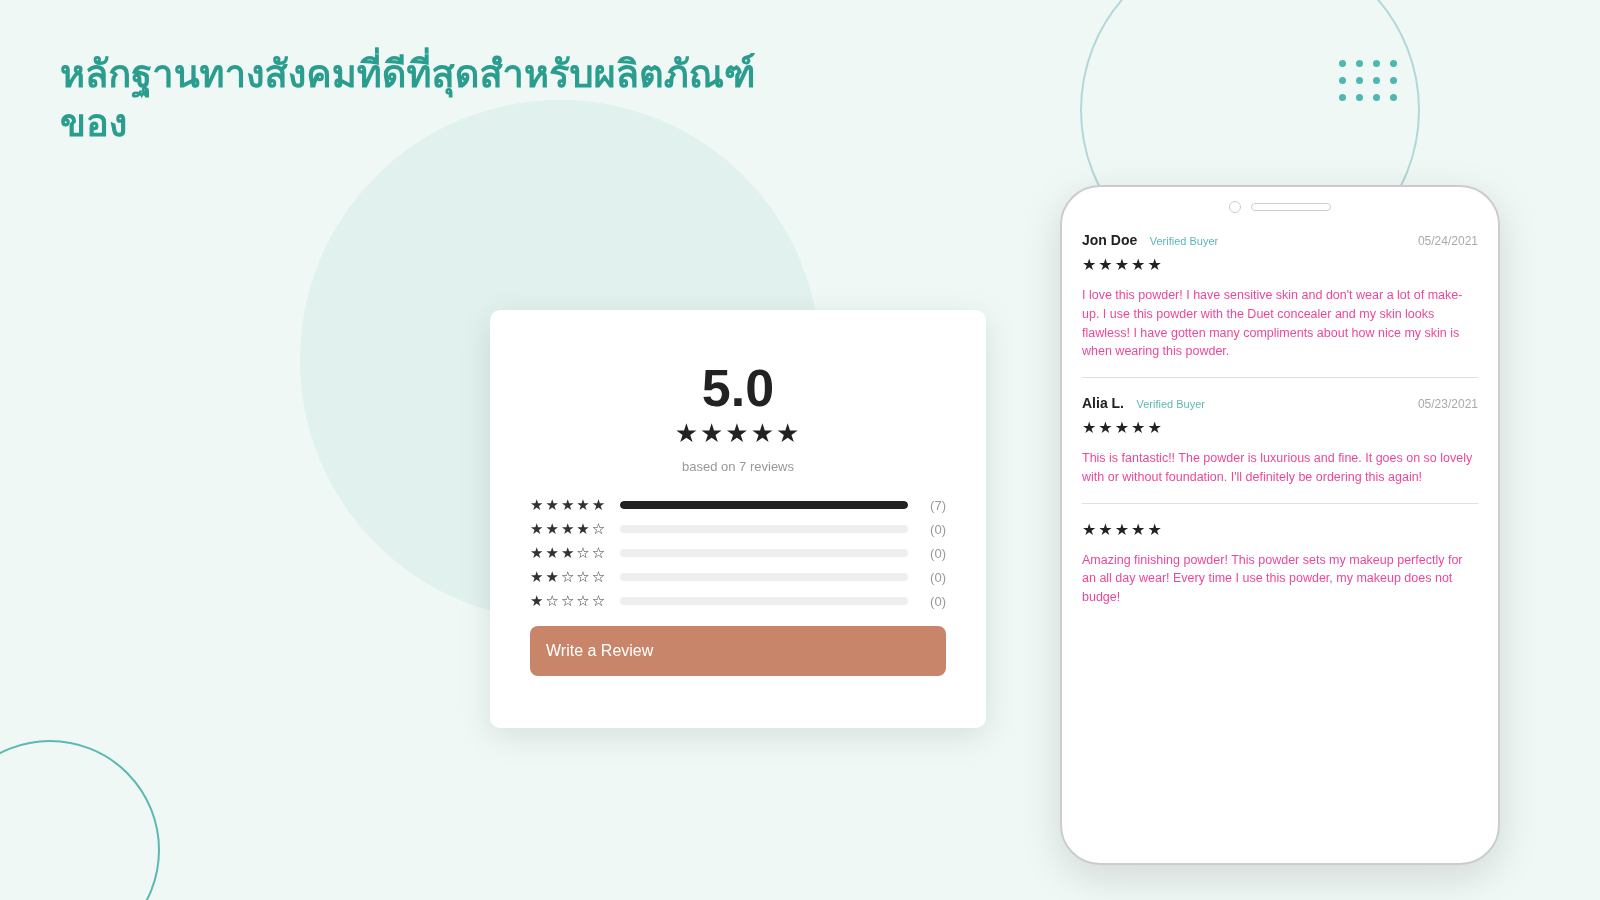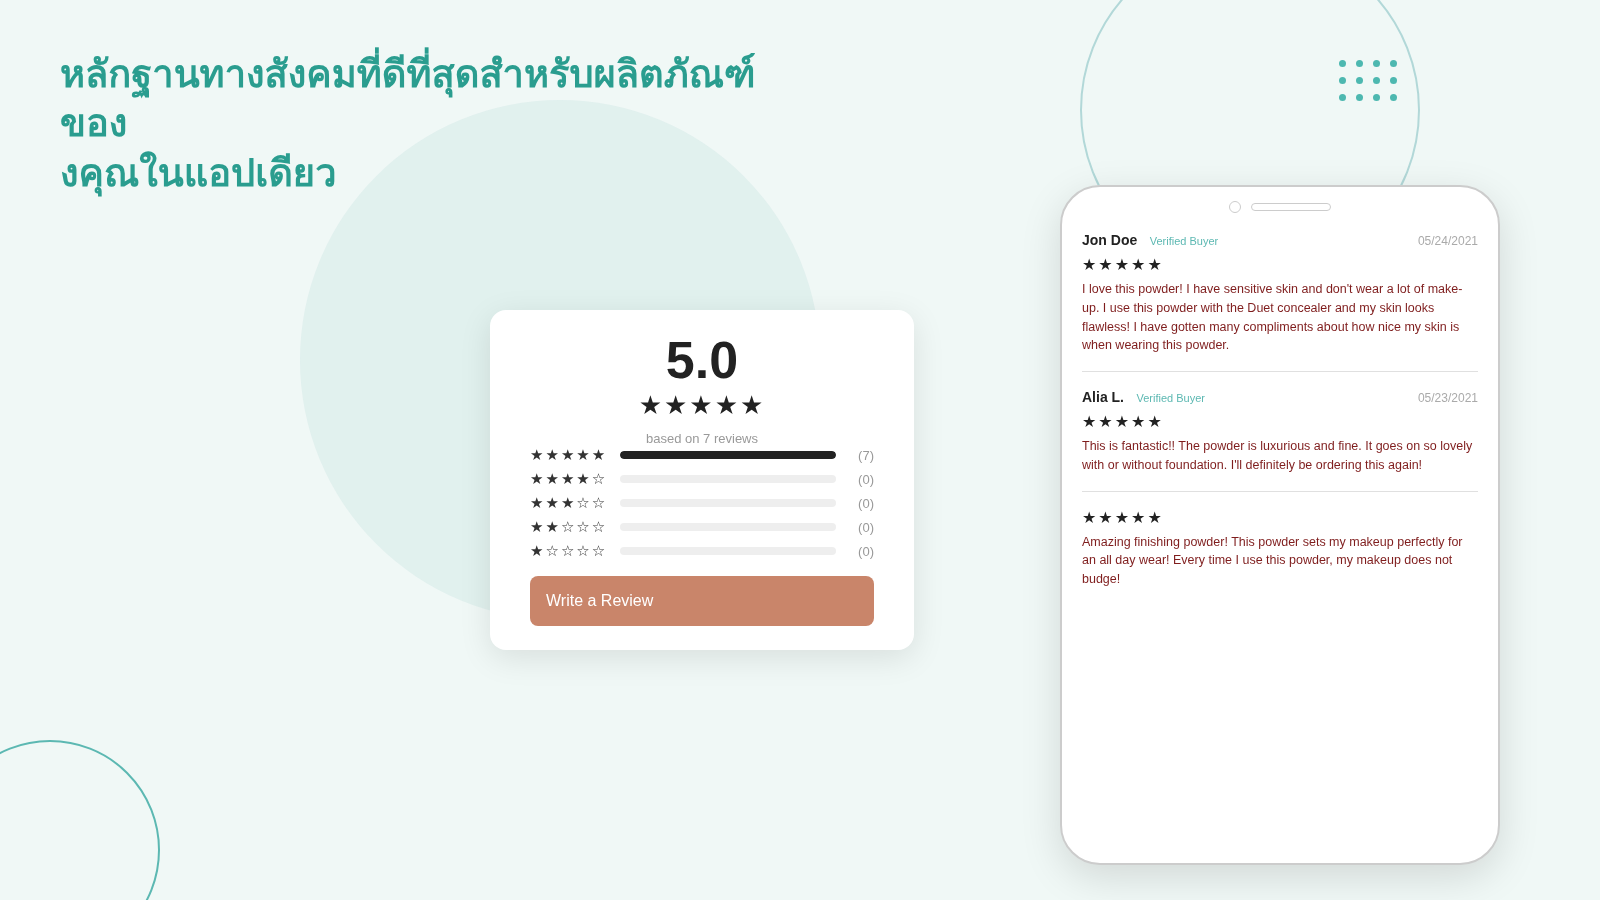--- a/index.html
+++ b/index.html
@@ -75,24 +75,24 @@
       font-weight: 700;
       line-height: 1.3;
       max-width: 700px;
     }
 
     
     .rating-card {
       position: absolute;
       top: 310px;
       left: 490px;
-      width: 424px;
+      width: 496px;
       background: white;
-      border-radius: 16px;
-      padding: 24px 40px;
+      border-radius: 10px;
+      padding: 52px 40px;
       box-shadow: 0 8px 32px rgba(0,0,0,0.10);
       z-index: 3;
     }
     .rating-number {
       text-align: center;
       font-size: 52px;
       font-weight: 800;
       color: #222;
       line-height: 1;
     }
@@ -101,20 +101,21 @@
       font-size: 26px;
       color: #222;
       margin-top: 4px;
       letter-spacing: 2px;
     }
     .rating-based {
       text-align: center;
       color: #999;
       font-size: 13px;
       margin-top: 10px;
+      margin-bottom: 22px;
     }
     .star-row {
       display: flex;
       align-items: center;
       margin-bottom: 6px;
       gap: 10px;
     }
     .star-row .stars-label {
       font-size: 15px;
       color: #333;
@@ -224,22 +225,23 @@
       text-align: center;
     }
     .review-stars {
       font-size: 16px;
       color: #222;
       letter-spacing: 2px;
       margin-bottom: 6px;
     }
     .review-text {
       font-size: 12.5px;
-      color: #7f1d1d;
+      color: #ec4899;
       line-height: 1.5;
+      margin-top: 12px;
     }
   </style>
 </head>
 <body>
 
 <div class="bg-circle-top-right"></div>
 <div class="bg-circle-bottom-left"></div>
 <div class="bg-circle-center"></div>
 
 <div class="dots-grid">
@@ -252,21 +254,20 @@
     <div class="dot"></div>
     <div class="dot"></div>
   <div class="dot"></div>
     <div class="dot"></div>
     <div class="dot"></div>
     <div class="dot"></div>
 </div>
 
 <div class="heading">
   <span>หลักฐานทางสังคมที่ดีที่สุดสำหรับผลิตภัณฑ์ของ</span><br>
-  <span>งคุณในแอปเดียว</span>
 </div>
 
 <div class="rating-card">
   <div class="rating-number">5.0</div>
   <div class="rating-stars-big">★★★★★</div>
   <div class="rating-based">based on 7 reviews</div>
 
   <div>
 
     <div class="star-row">

